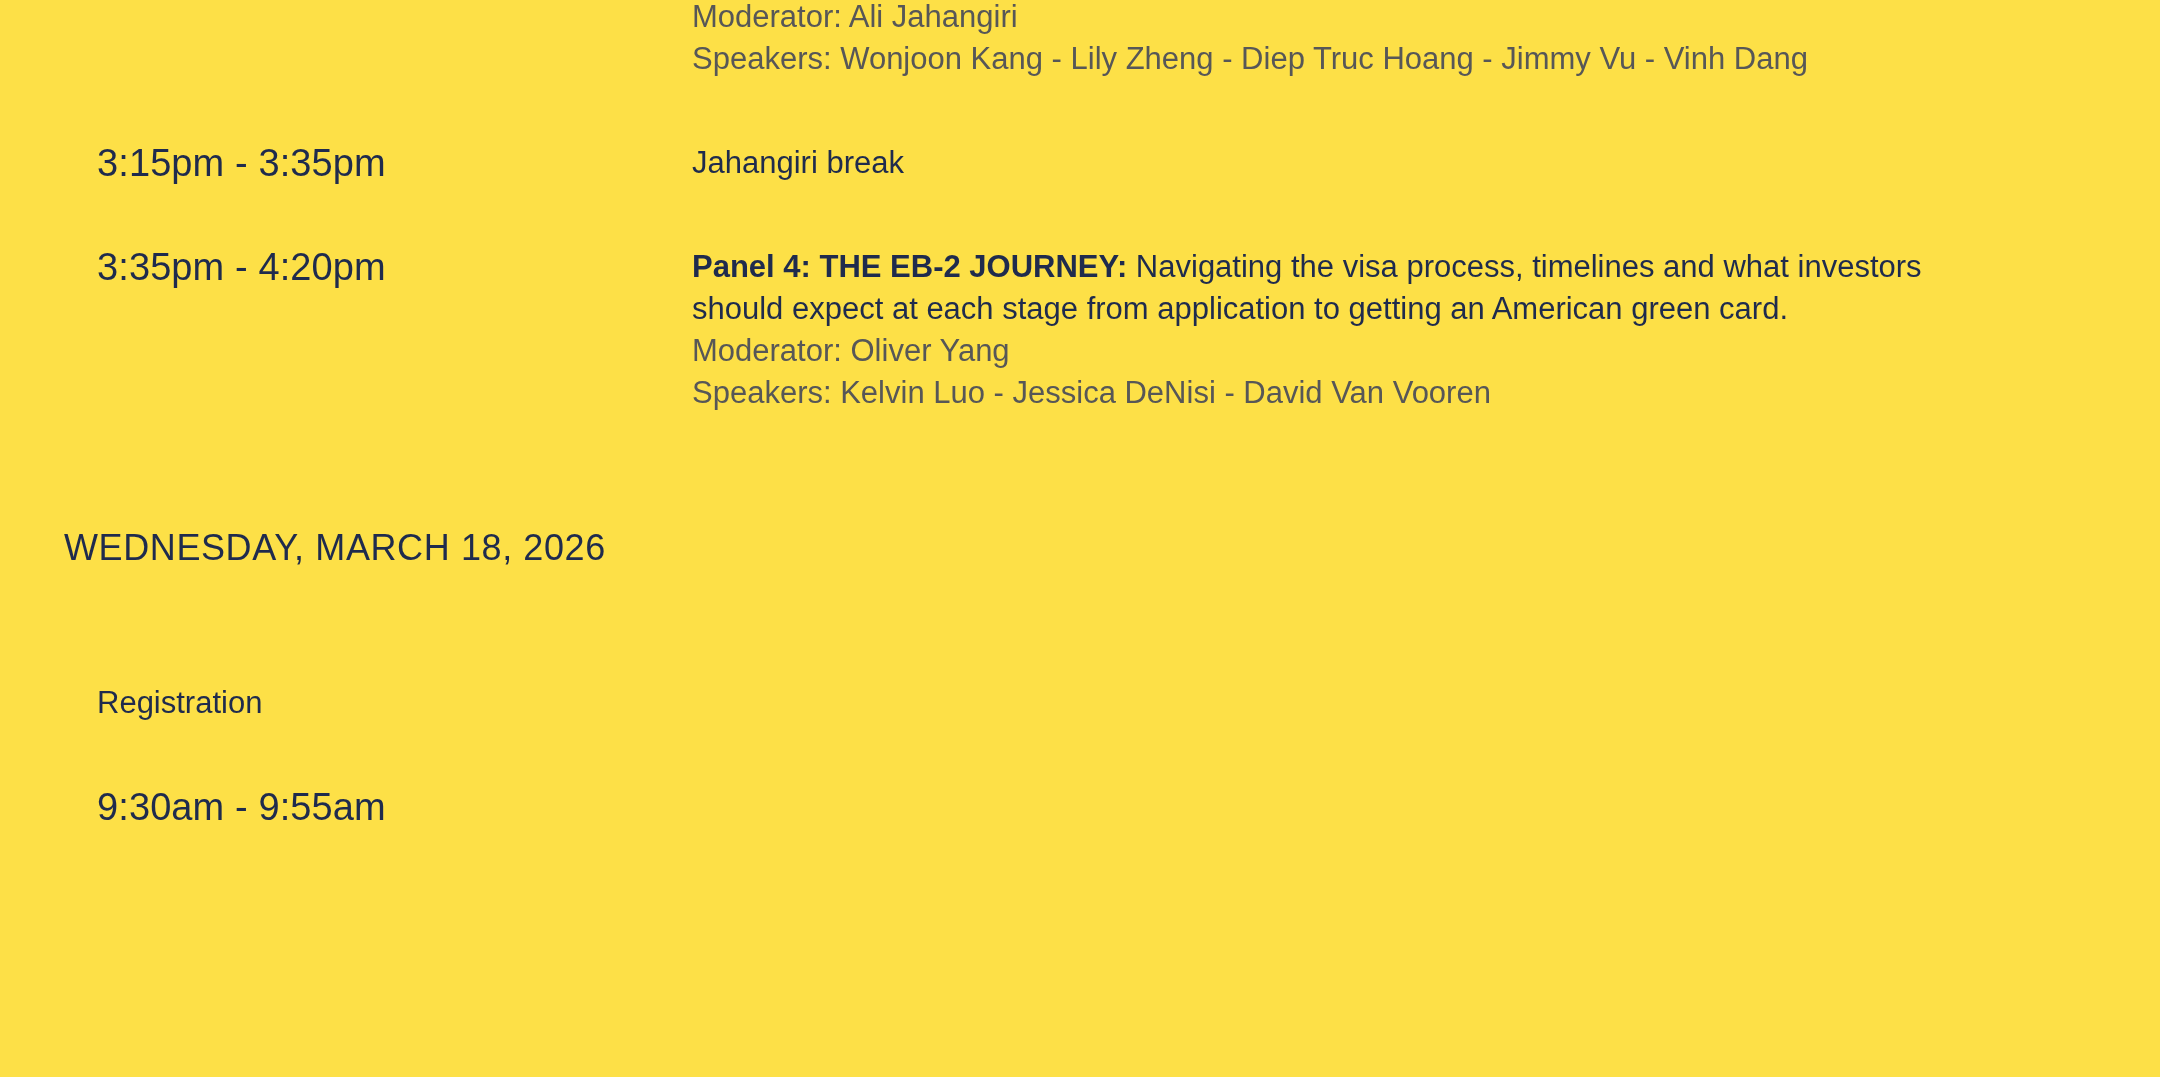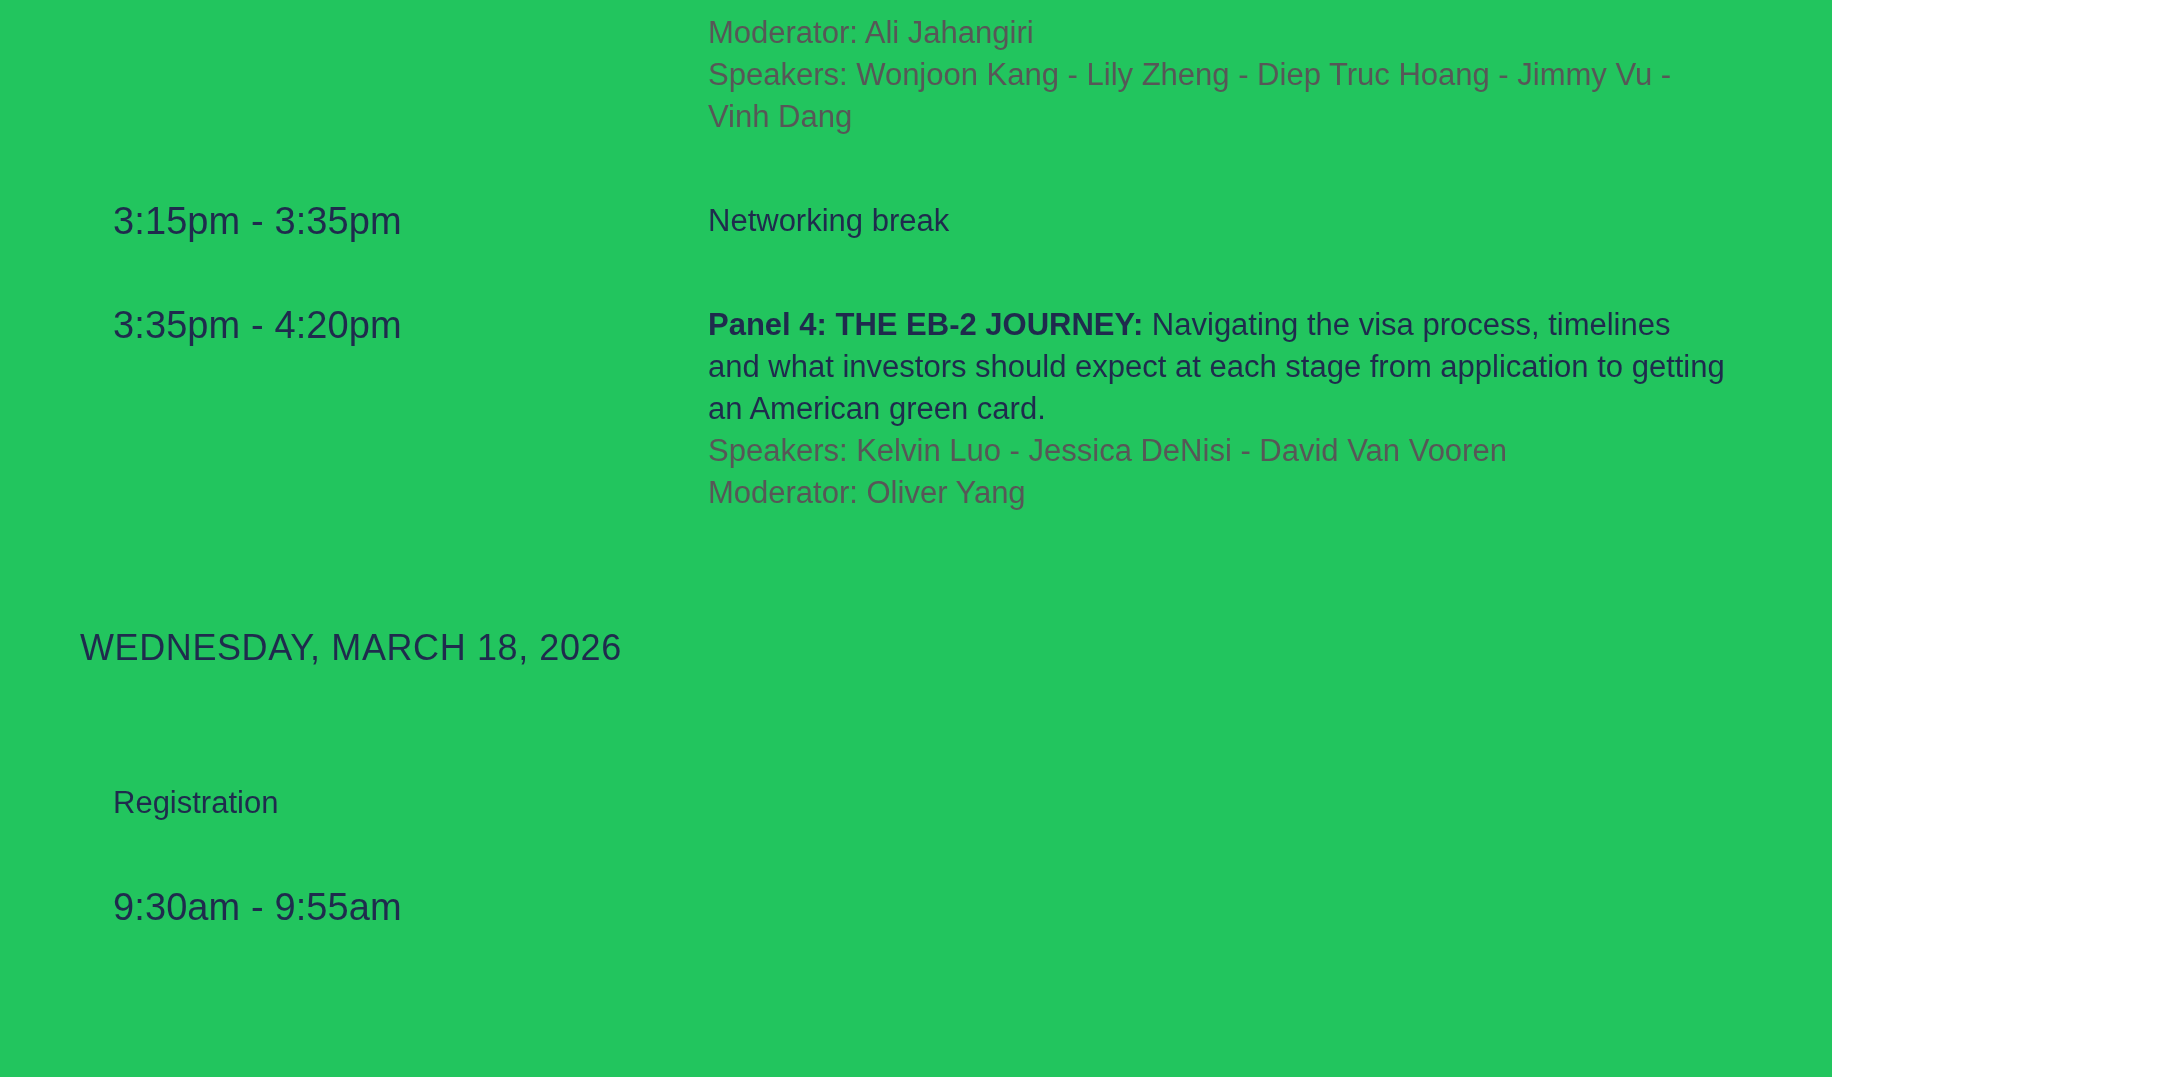--- a/index.html
+++ b/index.html
@@ -11,25 +11,25 @@
   body {
     width: 2160px;
     height: 1077px;
     overflow: hidden;
     font-family: "Liberation Sans", sans-serif;
     -webkit-font-smoothing: antialiased;
   }
 
   .agenda-page {
     position: relative;
-    width: 1832px;
+    width: 2160px;
     height: 1077px;
-    background: #22c55e;
+    background: #fde047;
     box-sizing: border-box;
-    padding: 16px;
+    padding: 0;
   }
 
   
   .agenda-row {
     display: grid;
     grid-template-columns: 595px 1fr;
     padding-left: 97px;
     padding-right: 90px;
     box-sizing: border-box;
   }
@@ -98,34 +98,34 @@
       <div class="person-line">Moderator: Ali Jahangiri</div>
       <div class="person-line">Speakers: Wonjoon Kang - Lily Zheng - Diep Truc Hoang - Jimmy Vu - Vinh Dang</div>
     </div>
   </div>
 
   <div class="gap-md"></div>
 
   <div class="agenda-row">
     <div class="row-time">3:15pm - 3:35pm</div>
     <div class="row-content">
-      <span class="desc">Networking break</span>
+      <span class="desc">Jahangiri break</span>
     </div>
   </div>
 
   <div class="gap-md"></div>
 
   <div class="agenda-row">
     <div class="row-time">3:35pm - 4:20pm</div>
     <div class="row-content">
       <div class="desc">
         <span class="panel-title">Panel 4: THE EB-2 JOURNEY:</span><span> Navigating the visa process, timelines and what investors should expect at each stage from application to getting an American green card.</span>
       </div>
+      <div class="person-line">Moderator: Oliver Yang</div>
       <div class="person-line">Speakers: Kelvin Luo - Jessica DeNisi - David Van Vooren</div>
-      <div class="person-line">Moderator: Oliver Yang</div>
     </div>
   </div>
 
   <div class="gap-lg"></div>
 
   <div class="day-heading">WEDNESDAY, MARCH 18, 2026</div>
 
   <div class="gap-lg"></div>
 
   <div class="agenda-row">

